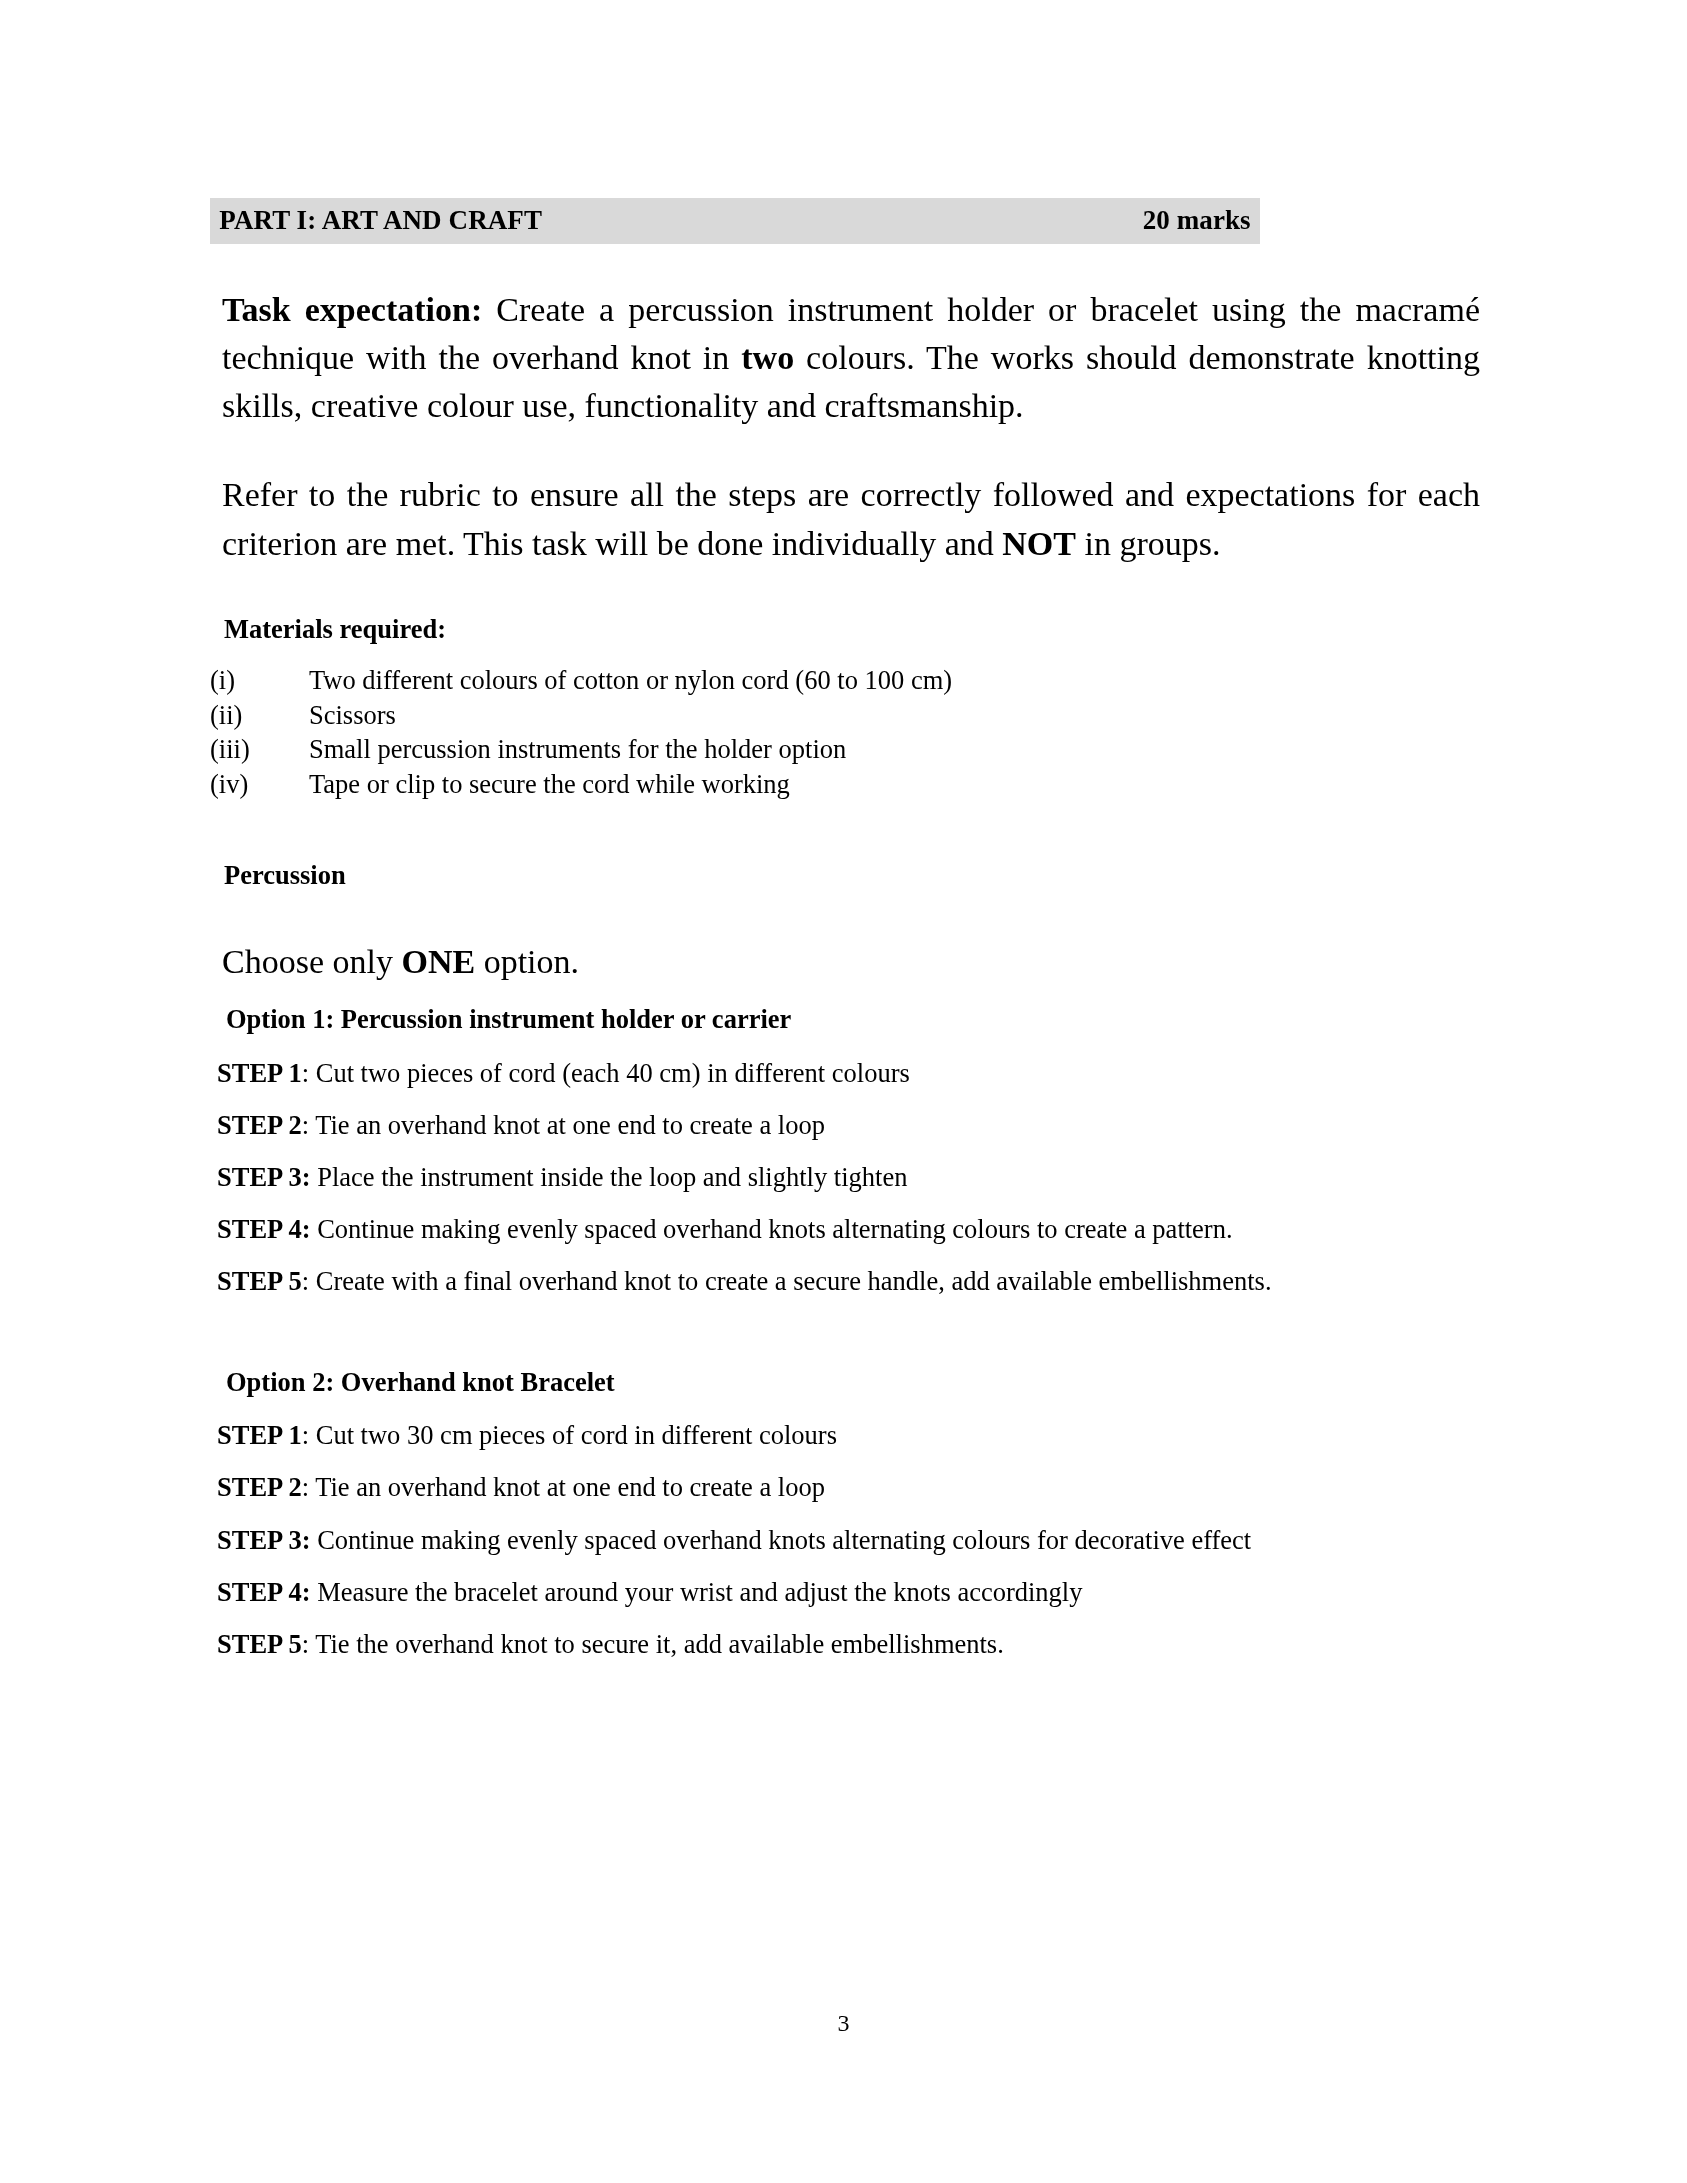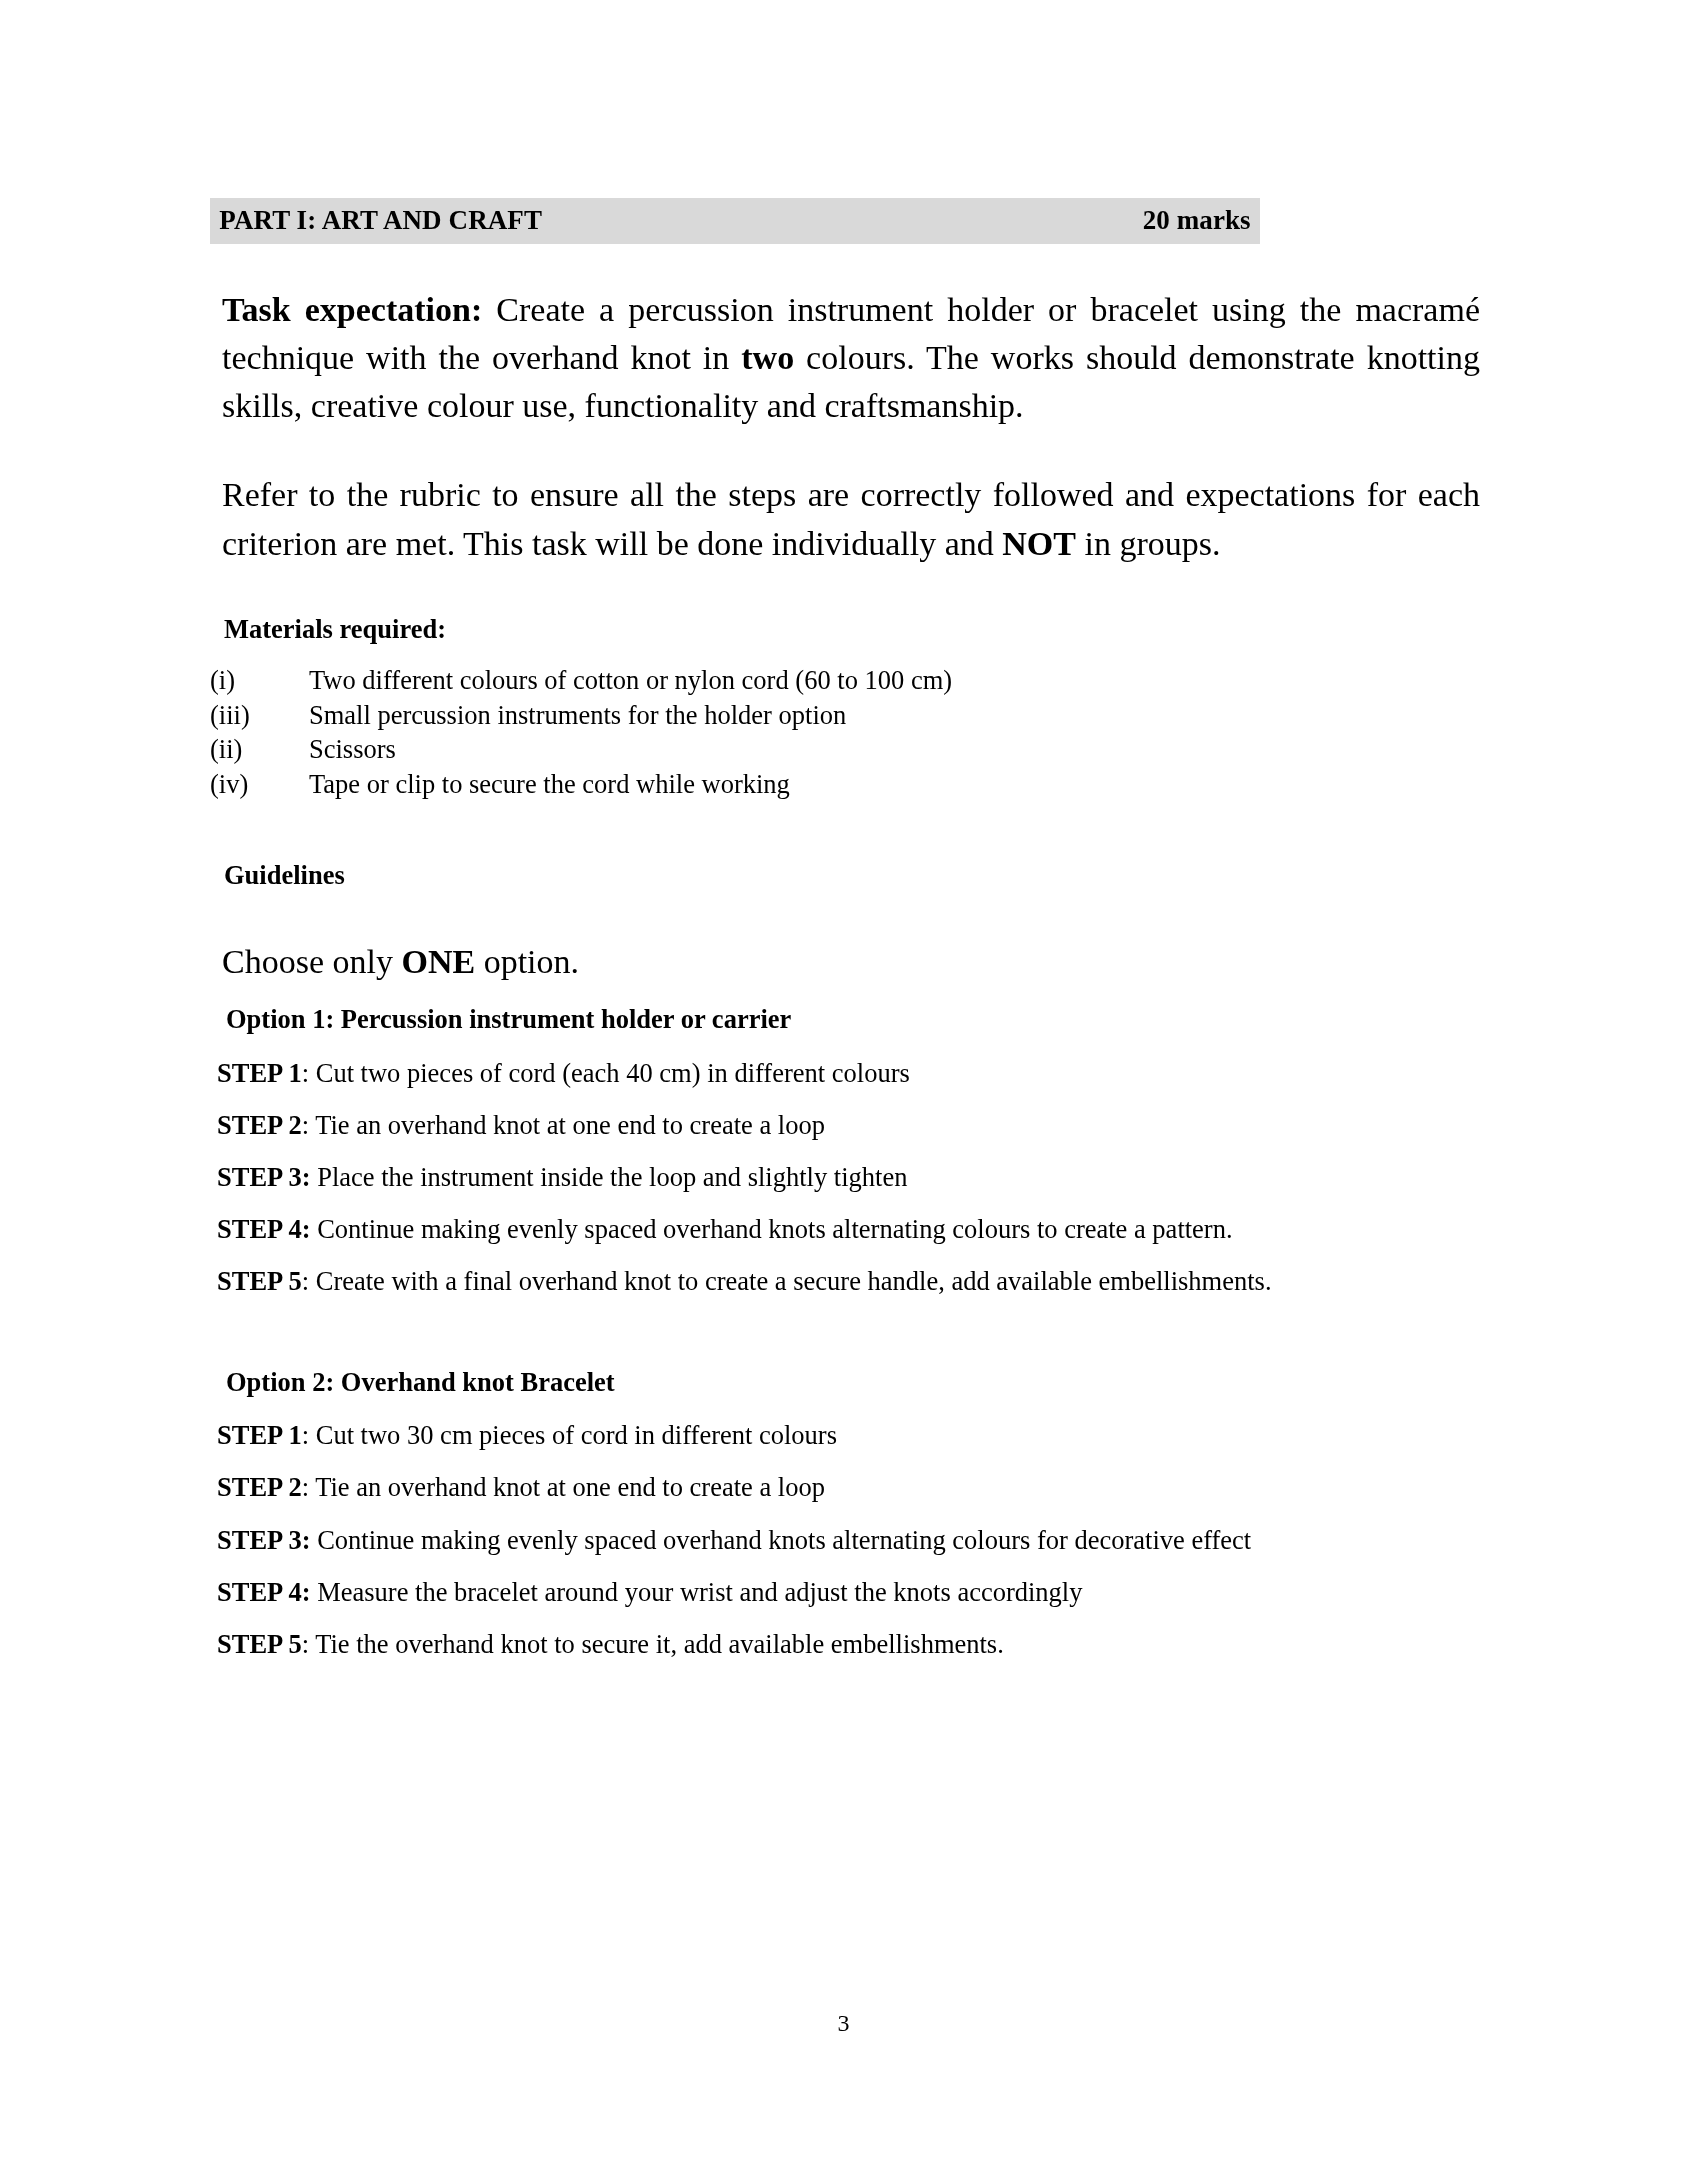--- a/index.html
+++ b/index.html
@@ -133,36 +133,36 @@
     <div class="gap-sm"></div>
 
     <p class="sub-heading">Materials required:</p>
 
     <ul class="roman-list">
       <li>
         <span class="marker">(i)</span>
         <span class="item-text">Two different colours of cotton or nylon cord (60 to 100 cm)</span>
       </li>
       <li>
+        <span class="marker">(ii)</span>
+        <span class="item-text">Scissors</span>
+      </li>
+      <li>
         <span class="marker">(iii)</span>
         <span class="item-text">Small percussion instruments for the holder option</span>
-      </li>
-      <li>
-        <span class="marker">(ii)</span>
-        <span class="item-text">Scissors</span>
       </li>
       <li>
         <span class="marker">(iv)</span>
         <span class="item-text">Tape or clip to secure the cord while working</span>
       </li>
     </ul>
 
     <div class="gap-lg"></div>
 
-    <p class="sub-heading">Guidelines</p>
+    <p class="sub-heading">Percussion</p>
 
     <div class="gap-sm"></div>
 
     <p class="para"><span>Choose only </span><b>ONE</b><span> option.</span></p>
 
     <p class="option-heading">Option 1: Percussion instrument holder or carrier</p>
 
     <p class="step-line"><b>STEP 1</b><span>:</span><span> Cut two pieces of cord (each 40 cm) in different colours</span></p>
 
     <p class="step-line"><b>STEP 2</b><span>:</span><span> Tie an overhand knot at one end to create a loop</span></p>

